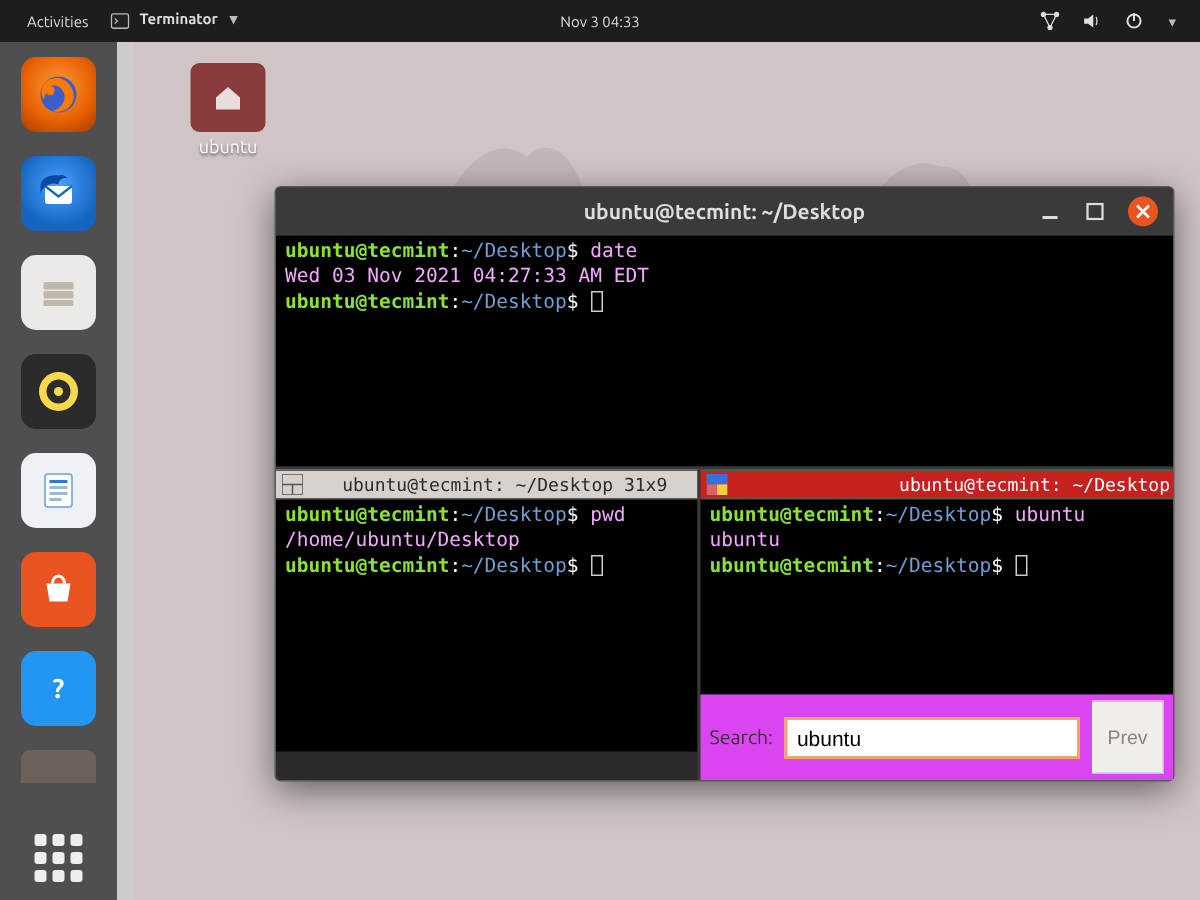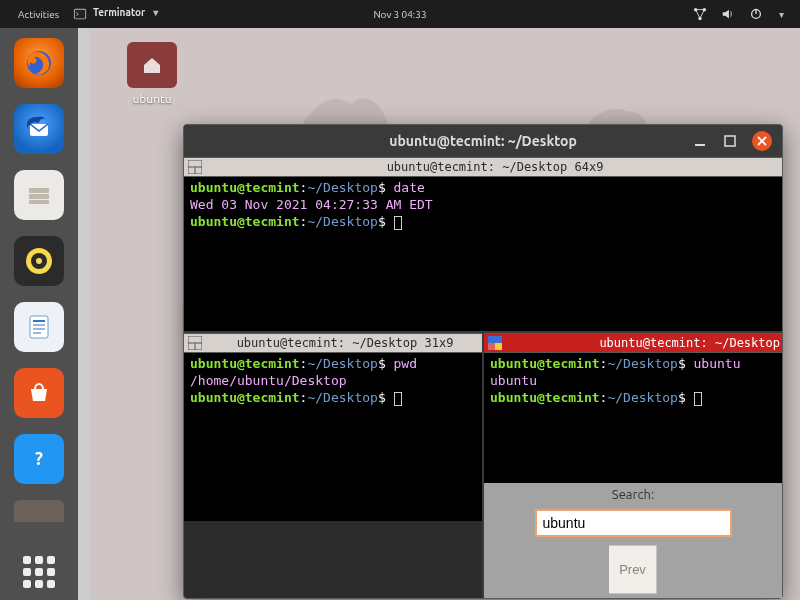--- a/index.html
+++ b/index.html
@@ -67,22 +67,22 @@
 
   .p-user { color:#8ae234; font-weight:bold; }
   .p-host { color:#8ae234; font-weight:bold; }
   .p-colon { color:#fff; }
   .p-path { color:#729fcf; font-weight:normal; }
   .p-dollar { color:#fff; }
   .out { color:#f0abfc; }
   .cursor { display:inline-block; width:8px; height:14px; border:1px solid #ccc;
     vertical-align:middle; }
 
-  .searchbar { background:#a3a3a3; display:flex; align-items:center; padding:4px 6px;
-    font-size:13px; color:#333; gap:8px;flex-direction:column; }
+  .searchbar { background:#d946ef; display:flex; align-items:center; padding:4px 6px;
+    font-size:13px; color:#333; gap:8px; }
   .searchbar input { flex:1; border:2px solid #f0a26d; padding:4px 6px; font-size:14px;
     outline:none; }
   .searchbar button { background:#f1eeea; border:1px solid #c8c3bd; border-left:none;
     color:#8a847c; padding:16px 10px; font-size:13px; }
 </style>
 </head>
 <body>
 
 <div class="topbar">
   <div class="left">
@@ -215,28 +215,20 @@
           <svg width="10" height="10" viewBox="0 0 10 10">
               <line x1="1" y1="1" x2="9" y2="9" stroke="#fff" stroke-width="1.8"></line>
               <line x1="9" y1="1" x2="1" y2="9" stroke="#fff" stroke-width="1.8"></line>
             </svg>
         </span>
       </div>
     </div>
 
     <div class="panes">
 
-      <div class="pane-tab">
-        <svg class="split-ico" viewBox="0 0 14 14">
-            <rect x="0" y="0" width="14" height="14" stroke="#555" fill="none"></rect>
-            <line x1="0" y1="7" x2="14" y2="7" stroke="#555"></line>
-            <line x1="7" y1="7" x2="7" y2="14" stroke="#555"></line>
-          </svg>
-        <span style="flex:1; text-align:center">ubuntu@tecmint: ~/Desktop 64x9</span>
-      </div>
       <div class="term-body" style="min-height:154px"><span class="p-user">ubuntu</span><span class="p-host">@</span><span class="p-host">tecmint</span><span class="p-colon">:</span><span class="p-path">~/Desktop</span><span class="p-dollar">$</span> <span class="out">date</span>
 <span class="out">Wed 03 Nov 2021 04:27:33 AM EDT</span>
 <span class="p-user">ubuntu</span><span class="p-host">@</span><span class="p-host">tecmint</span><span class="p-colon">:</span><span class="p-path">~/Desktop</span><span class="p-dollar">$</span> <span class="cursor"></span></div>
 
       <div class="row-bottom">
         <div>
           <div class="pane-tab">
             <svg class="split-ico" viewBox="0 0 14 14">
                 <rect x="0" y="0" width="14" height="14" stroke="#555" fill="none"></rect>
                 <line x1="0" y1="7" x2="14" y2="7" stroke="#555"></line>

